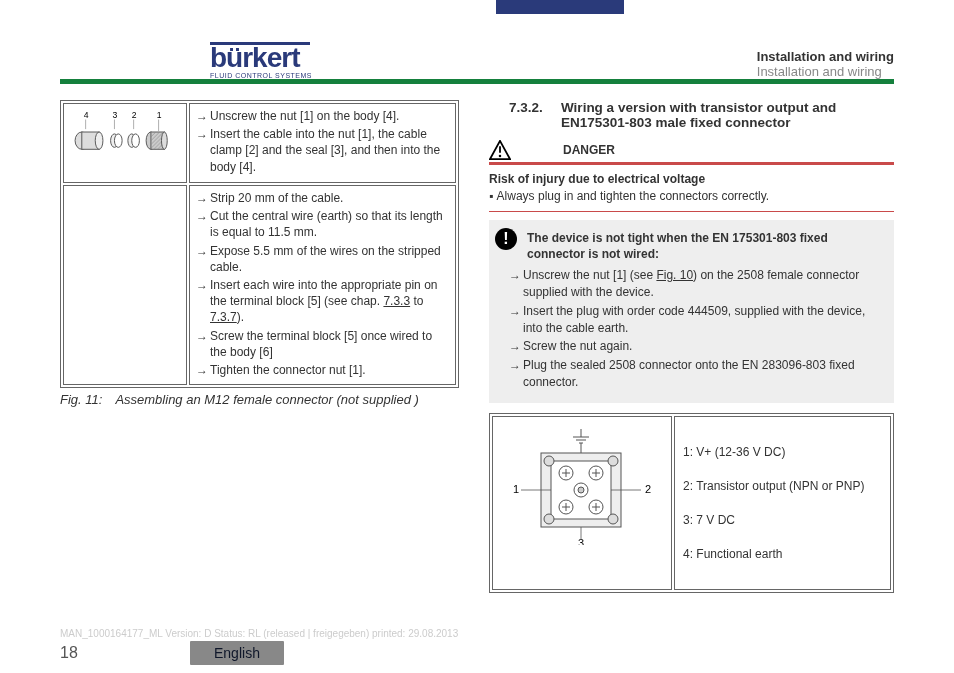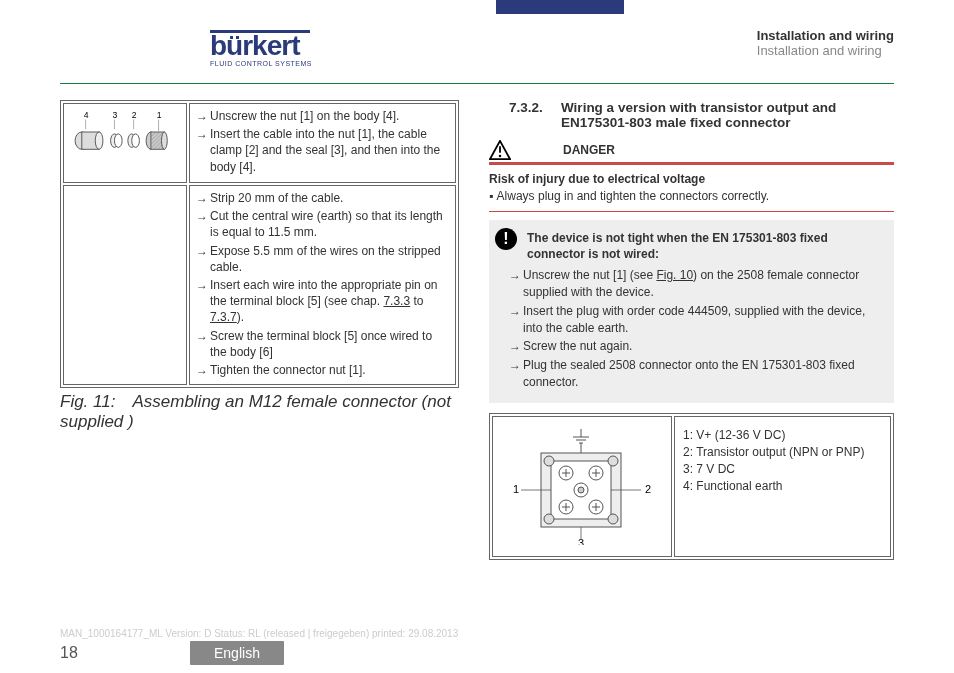--- a/index.html
+++ b/index.html
@@ -1,56 +1,56 @@
 <!DOCTYPE html>
 <html><head>
 <meta charset="utf-8">
 <style>
   * { box-sizing: border-box; margin: 0; padding: 0; }
   body { width: 954px; height: 673px; font-family: Arial, Helvetica, sans-serif; font-size: 12px; color: #333; background: #fff; position: relative; }
   .top-bar { position: absolute; top: 0; left: 496px; width: 128px; height: 14px; background: #2a3a7a; }
-  .header { position: absolute; top: 28px; left: 60px; right: 60px; height: 56px; border-bottom: 1px solid #15803d; display: flex; justify-content: space-between; align-items: flex-start; gap: 24px; }
+  .header { position: absolute; top: 28px; left: 60px; right: 60px; height: 56px; border-bottom: 5px solid #15803d; display: flex; justify-content: space-between; align-items: flex-end; gap: 24px; }
   .logo { display: flex; flex-direction: column; align-items: flex-start; margin-left: 150px; }
   .logo-text { font-size: 28px; font-weight: bold; color: #2a3a7a; letter-spacing: -1px; line-height: 0.9; }
   .logo-sub { font-size: 7px; color: #2a3a7a; letter-spacing: 0.5px; margin-top: 2px; }
   .logo-bar { height: 3px; background: #2a3a7a; width: 100px; margin-top: 2px; }
   .header-right { text-align: left; font-size: 13px; }
   .header-right .bold { font-weight: bold; }
   .header-right .light { color: #888; }
   .content { position: absolute; top: 100px; left: 60px; right: 60px; bottom: 50px; display: flex; gap: 30px; }
   .col { flex: 1; }
   .left-table { border: 1px solid #666; margin-bottom: 4px; }
   .left-table tr td { border: 1px solid #666; padding: 4px 6px; vertical-align: top; font-size: 12px; line-height: 1.35; }
   .left-table .diagram-cell { width: 110px; }
   .diagram-box { height: 70px; position: relative; }
   .arrow { display: inline-block; width: 14px; }
   .step { display: flex; margin-bottom: 2px; }
   .step .txt { flex: 1; }
-  .fig-caption { font-style: italic; font-size: 17px; }
+  .fig-caption { font-style: italic; font-size: 13px; }
   .section-title { font-size: 13.5px; font-weight: bold; margin-bottom: 10px; display: flex; }
   .section-no { width: 52px; flex-shrink: 0; margin-left: 20px; }
   .section-txt { flex: 1; }
   .danger-box { margin: 6px 0; }
   .danger-head { display: flex; align-items: center; gap: 8px; }
   .danger-icon { width: 22px; height: 20px; }
   .danger-label { font-weight: bold; font-size: 12px; padding-left: 44px; }
   .danger-bar { height: 3px; background: linear-gradient(to right, #c94a4a 0, #c94a4a 100%); margin: 2px 0 4px 0; width: 405px; }
   .danger-body { font-size: 12px; padding: 2px 0 6px 0; line-height: 1.4; }
   .danger-body .sub { font-weight: bold; }
   .danger-end { height: 1px; background: #c94a4a; width: 405px; margin-bottom:8px; }
   .info-box { background: #eee; padding: 10px; font-size: 12px; line-height: 1.4; width: 405px; position: relative; }
   .info-icon { position: absolute; left: 6px; top: 8px; width: 22px; height: 22px; border-radius: 50%; background: #000; color: #fff; text-align: center; font-weight: bold; font-size: 16px; line-height: 22px; }
   .info-head { font-weight: bold; margin-left: 28px; margin-bottom: 4px; }
   .info-body .step { margin: 2px 0 2px 10px; }
   .pin-table { border: 1px solid #666; margin-top: 10px; width: 405px; }
   .pin-table td { border: 1px solid #666; padding: 8px; vertical-align: top; font-size: 12px; }
-  .pin-legend div { margin: 3px 0; }
+  .pin-legend div { margin: 20px 0; }
   .footer { position: absolute; bottom: 8px; left: 60px; right: 60px; display: flex; align-items: center; font-size: 11px; color: #ccc; }
   .page-num { font-size: 16px; color: #555; width: 130px; }
-  .lang-pill { background: #888; color: #ffffff; padding: 4px 24px; font-size: 14px; border-radius: 1px; }
+  .lang-pill { background: #888; color: #0f172a; padding: 4px 24px; font-size: 14px; border-radius: 1px; }
   .status-line { position: absolute; bottom: 34px; left: 60px; font-size: 10px; color: #ccc; }
   .underline { text-decoration: underline; }
   .svg-conn { width: 110px; height: 48px; }
   .svg-pin { width: 160px; height: 120px; }
 </style>
 </head>
 <body>
 
 <div class="top-bar"></div>
 
@@ -185,21 +185,21 @@
         <div class="step">
             <span class="arrow">→</span>
             <span class="txt">Insert the plug with order code 444509, supplied with the device, into the cable earth.</span>
           </div>
         <div class="step">
             <span class="arrow">→</span>
             <span class="txt">Screw the nut again.</span>
           </div>
         <div class="step">
             <span class="arrow">→</span>
-            <span class="txt">Plug the sealed 2508 connector onto the EN 175301-803 fixed connector.</span>
+            <span class="txt">Plug the sealed 2508 connector onto the EN 283096-803 fixed connector.</span>
           </div>
       </div>
     </div>
 
     <table class="pin-table">
       <tbody>
           <tr>
         <td style="width:180px">
           <svg class="svg-pin" viewBox="0 0 160 120">
 

